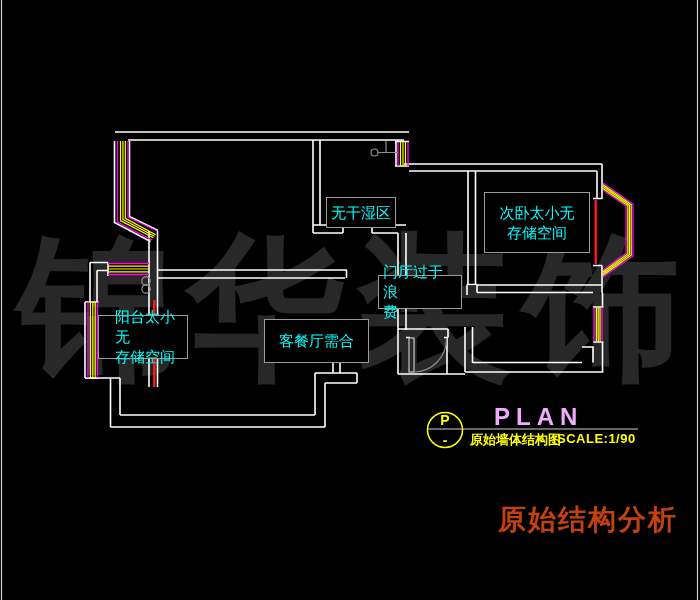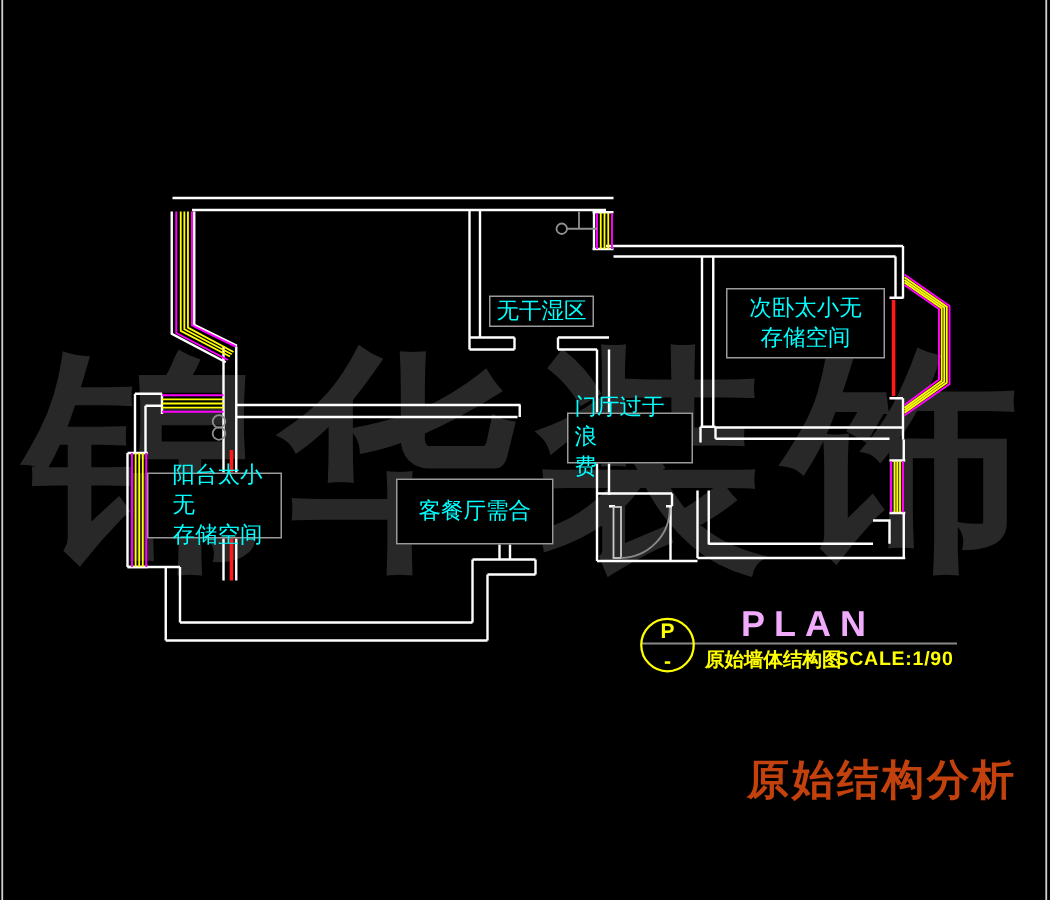--- a/index.html
+++ b/index.html
@@ -6,22 +6,22 @@
   body{width:700px;height:600px;position:relative;overflow:hidden;font-family:"Liberation Sans",sans-serif;}
   .layer{position:absolute;left:0;top:0;width:700px;height:600px;}
   
   .watermark{position:absolute;left:18px;top:215px;width:664px;height:185px;display:flex;justify-content:space-between;align-items:center;z-index:1;pointer-events:none;}
   .watermark span{font-size:158px;font-weight:bold;color:#282828;line-height:1;}
   
   svg.plan{z-index:2;}
   
   .note{position:absolute;z-index:3;background:#000;border:1px solid #9a9a9a;color:#00ffff;font-size:15px;line-height:20px;padding:1px 4px;box-sizing:border-box;display:flex;flex-direction:column;justify-content:center;}
   .note.center{text-align:center;}
-  .note-wet{left:326px;top:197px;width:70px;height:21px;line-height:17px;}
-  .note-bed2{left:484px;top:192px;width:106px;height:47px;}
+  .note-wet{left:326px;top:197px;width:70px;height:31px;line-height:17px;}
+  .note-bed2{left:484px;top:192px;width:106px;height:61px;}
   .note-hall{left:378px;top:275px;width:84px;height:34px;}
   .note-balcony{left:98px;top:315px;width:90px;height:44px;padding-left:16px;}
   .note-living{left:264px;top:319px;width:105px;height:44px;text-align:center;}
   
   .legend-p{position:absolute;left:434px;top:412px;width:22px;text-align:center;color:#ffff00;font-size:14px;font-weight:bold;z-index:3;}
   .legend-minus{position:absolute;left:434px;top:432px;width:22px;text-align:center;color:#ffff00;font-size:14px;font-weight:bold;z-index:3;}
   .legend-title{position:absolute;left:494px;top:403px;color:#f0abfc;font-size:24px;font-weight:bold;letter-spacing:6px;z-index:3;}
   .legend-name{position:absolute;left:470px;top:431px;color:#ffff00;font-size:13px;font-weight:bold;z-index:3;}
   .legend-scale{position:absolute;left:557px;top:431px;color:#ffff00;font-size:13px;font-weight:bold;letter-spacing:0.5px;z-index:3;}
   

